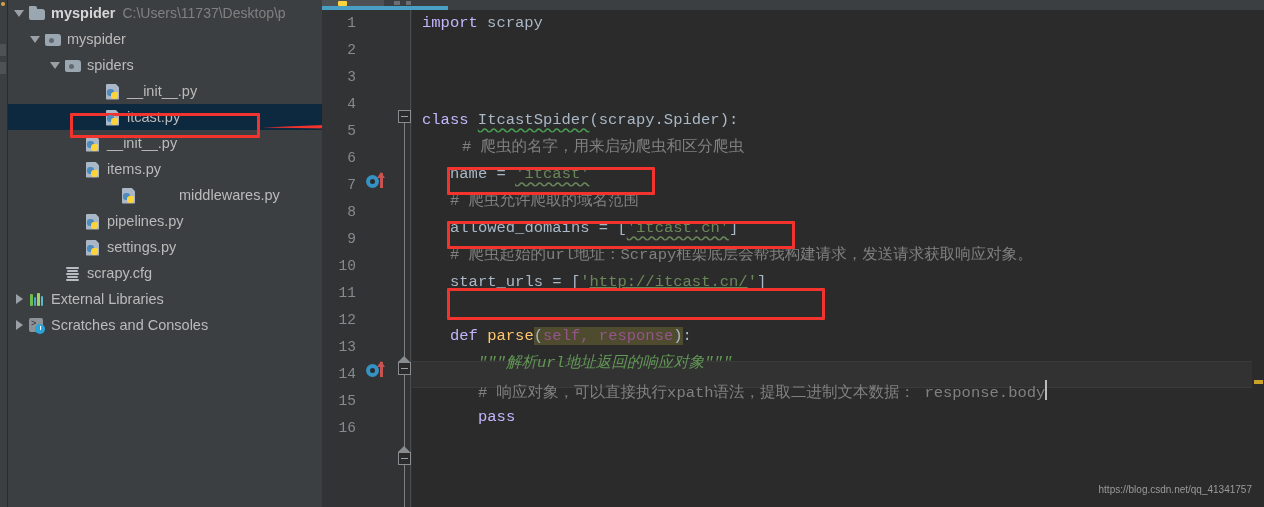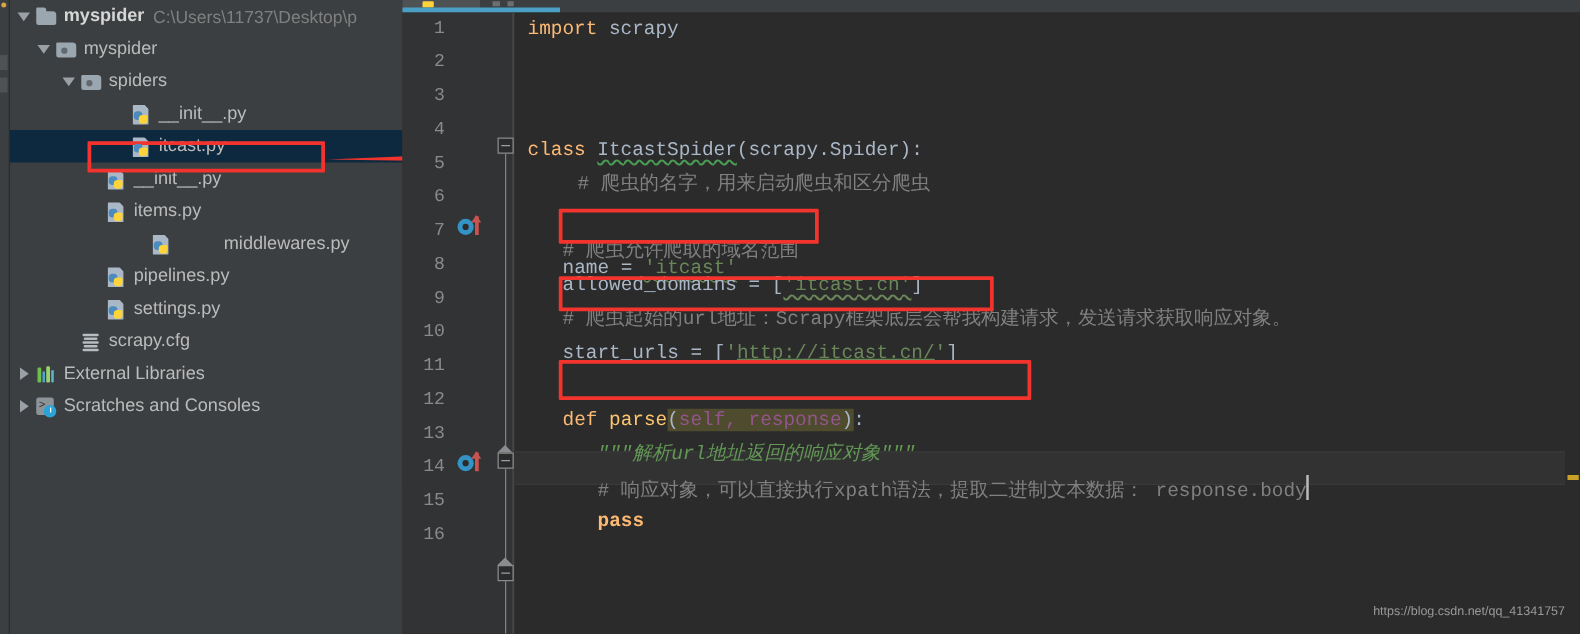--- a/index.html
+++ b/index.html
@@ -166,21 +166,21 @@
   }
   .current-line {
     position: absolute; left: 0; top: 0; width: 942px; height: 27px; background: #323232;
     border-top: 1px solid #3a3a3a; border-bottom: 1px solid #3a3a3a;
   }
 
   .cline {
     position: absolute; left: 100px; height: 27px; line-height: 27px; white-space: pre;
     font-family: "Liberation Mono", monospace; font-size: 15.5px; color: #a9b7c6;
   }
-  .kw  { color: #fdba74; }
+  .kw  { color: #c4b5fd; }
   .cls { color: #a9b7c6; }
   .str { color: #6a8759; }
   .cmt { color: #808080; }
   .doc { color: #629755; font-style: italic; }
   .self{ color: #94558d; }
   .fn  { color: #ffc66d; margin-top: 44px; }
   .punc{ color: #a9b7c6; }
   .paramhl { background: #4e4b2f; }
   .squig {
     text-decoration: underline; text-decoration-style: wavy;
@@ -435,37 +435,37 @@
         <div class="fold-arrow-up" style="left:76px; top:436px;"></div>
         <div class="fold-bar" style="left:82px; top:455px; height:42px;"></div>
       </div>
 
       <div class="cline" style="top:0px;"><span class="kw">import</span><span class="cls"> scrapy</span></div>
 
       <div class="cline" style="top:97px;"><span class="kw">class</span> <span class="cls squig-cls">ItcastSpider</span><span class="punc">(scrapy.Spider):</span></div>
 
       <div class="cline" style="top:124px; left:128px;margin-left:12px;"><span class="cmt"># 爬虫的名字，用来启动爬虫和区分爬虫</span></div>
 
-      <div class="cline" style="top:151px; left:128px;margin-top:40px;"><span class="punc">name = </span><span class="str squig">'itcast'</span></div>
+      <div class="cline" style="top:151px; left:128px;"><span class="punc">name = </span><span class="str squig">'itcast'</span></div>
 
       <div class="cline" style="top:178px; left:128px;"><span class="cmt"># 爬虫允许爬取的域名范围</span></div>
 
       <div class="cline" style="top:205px; left:128px;"><span class="punc">allowed_domains = [</span><span class="str squig">'itcast.cn'</span><span class="punc">]</span></div>
 
       <div class="cline" style="top:232px; left:128px;"><span class="cmt"># 爬虫起始的url地址：Scrapy框架底层会帮我构建请求，发送请求获取响应对象。</span></div>
 
       <div class="cline" style="top:259px; left:128px;"><span class="punc">start_urls = [</span><span class="str">'</span><span class="link">http://itcast.cn/</span><span class="str">'</span><span class="punc">]</span></div>
 
       <div class="cline" style="top:313px; left:128px;"><span class="kw">def </span><span class="fn">parse</span><span class="paramhl"><span class="punc">(</span><span class="self">self, response</span><span class="punc">)</span></span><span class="punc">:</span></div>
 
       <div class="cline" style="top:340px; left:156px;"><span class="doc">"""解析url地址返回的响应对象"""</span></div>
 
       <div class="cline" style="top:367px; left:156px;"><span class="cmt"># 响应对象，可以直接执行xpath语法，提取二进制文本数据： response.body</span><span class="caret" style="position:relative; display:inline-block; top:3px; margin-left:0px;"></span></div>
 
-      <div class="cline" style="top:394px; left:156px;font-weight:bold;"><span class="kw">pass</span></div>
+      <div class="cline" style="top:394px; left:156px;"><span class="kw">pass</span></div>
 
       <div class="marker-strip">
         <div class="marker-yellow" style="top:360px;"></div>
       </div>
     </div>
   </div>
 
   <div class="redbox" style="left:447px; top:167px; width:208px; height:28px;"></div>
   <div class="redbox" style="left:447px; top:221px; width:348px; height:28px;"></div>
   <div class="redbox" style="left:447px; top:288px; width:378px; height:32px;"></div>

